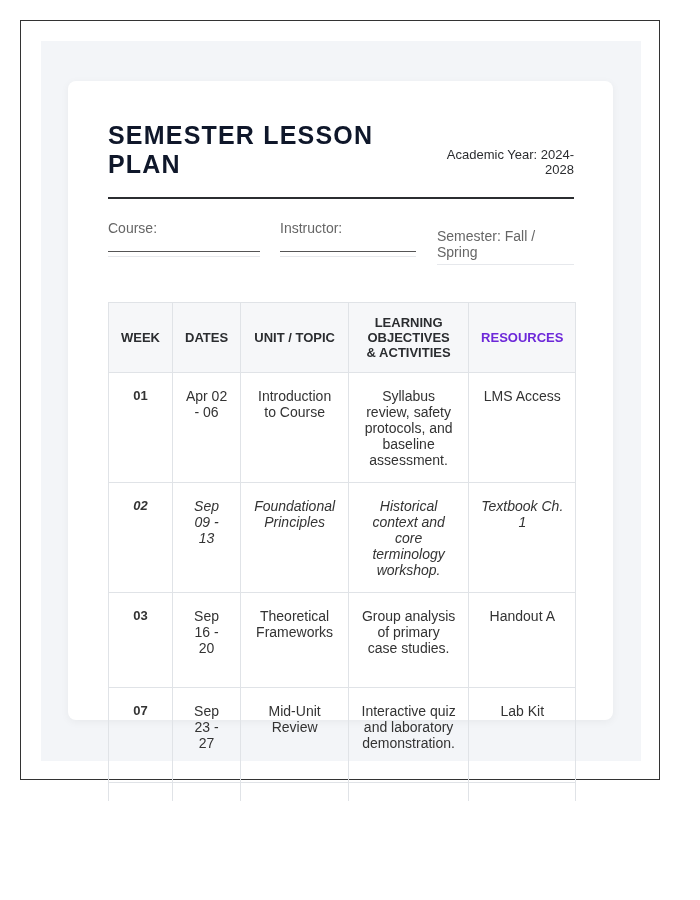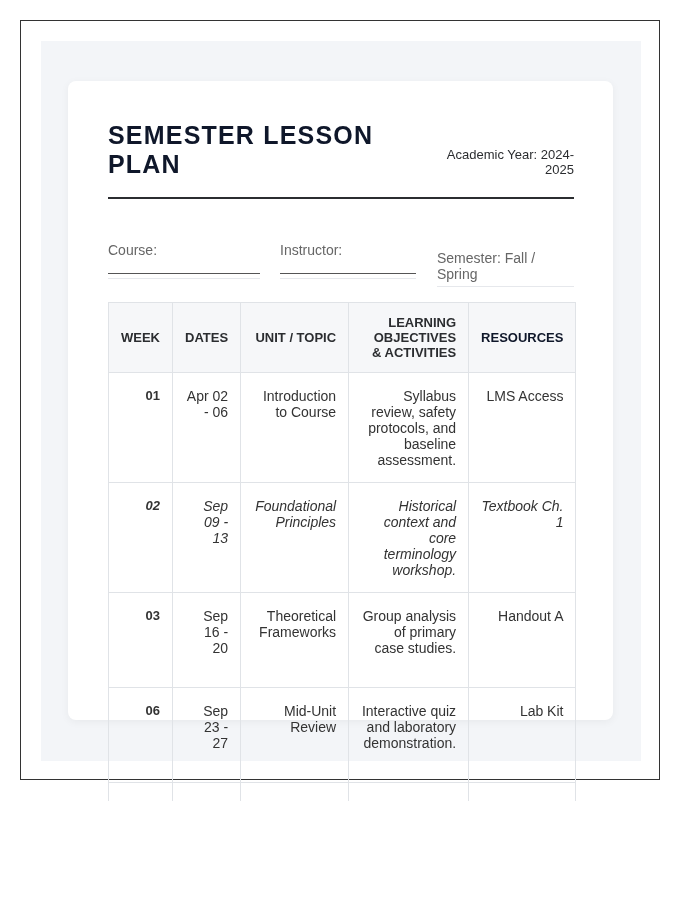--- a/index.html
+++ b/index.html
@@ -3,41 +3,41 @@
 <meta charset="utf-8">
 <style>
   html,body{margin:0;padding:0;background:#fff;}
   body{width:700px;height:900px;position:relative;overflow:hidden;font-family:"Liberation Sans",sans-serif;color:#2d2f33;}
   .frame{position:absolute;left:20px;top:20px;width:640px;height:760px;border:1px solid #333;box-sizing:border-box;}
   .bg{position:absolute;left:41px;top:41px;width:600px;height:720px;background:#f3f5f8;}
   .card{position:absolute;left:68px;top:81px;width:545px;height:639px;background:#fff;border-radius:8px;box-shadow:0 2px 8px rgba(0,0,0,0.05);}
   .title{position:absolute;left:108px;top:121px;width:290px;font-size:25px;font-weight:bold;letter-spacing:1.2px;line-height:29px;color:#0f172a;margin:0;}
   .year{position:absolute;right:126px;top:147px;width:140px;text-align:right;font-size:13px;line-height:15px;color:#2b2d30;}
   .rule{position:absolute;left:108px;top:197px;width:466px;height:2px;background:#2b2d30;}
-  .field{position:absolute;top:242px;font-size:14px;line-height:16px;color:#666;}
+  .field{position:absolute;top:220px;font-size:14px;line-height:16px;color:#666;}
   .field .line{position:absolute;left:0;right:0;height:1px;background:#555;}
   .field .line2{position:absolute;left:0;right:0;height:1px;background:#e6e8ec;}
   table{position:absolute;left:108px;top:302px;border-collapse:collapse;font-size:14px;line-height:16px;color:#333;}
-  th,td{border:1px solid #e0e3e7;vertical-align:top;text-align:right;padding:0 12px;}
+  th,td{border:1px solid #e0e3e7;vertical-align:top;text-align:center;padding:0 12px;}
   th{background:#f6f7f9;font-size:13px;font-weight:bold;color:#2b2d30;vertical-align:middle;height:69px;line-height:15px;}
-  th.dim{color:#0f172a;}
+  th.dim{color:#6d28d9;}
   td{padding-top:15px;}
   td.wk{font-weight:bold;font-size:13px;}
   .r1 td{height:94px;margin-left:28px;} .r2 td{height:94px;font-style:italic;} .r3 td{height:79px;} .r4 td{height:79px;}
   .r5 td{height:18px;border-bottom:none;padding:0;}
 </style>
 </head>
 <body>
 
 <div class="frame"></div>
 <div class="bg"></div>
 <div class="card"></div>
 
 <h1 class="title">SEMESTER LESSON PLAN</h1>
-<div class="year">Academic Year: 2024-2025</div>
+<div class="year">Academic Year: 2024-2028</div>
 <div class="rule"></div>
 
 <div class="field" style="left:108px;width:152px;">
   <span>Course:</span>
   <div class="line" style="top:31px;"></div>
   <div class="line2" style="top:36px;"></div>
 </div>
 <div class="field" style="left:280px;width:136px;">
   <span>Instructor:</span>
   <div class="line" style="top:31px;"></div>
@@ -81,21 +81,21 @@
       <td>Textbook Ch. 1</td>
     </tr>
     <tr class="r3">
       <td class="wk">03</td>
       <td>Sep 16 - 20</td>
       <td>Theoretical Frameworks</td>
       <td>Group analysis of primary case studies.</td>
       <td>Handout A</td>
     </tr>
     <tr class="r4">
-      <td class="wk">06</td>
+      <td class="wk">07</td>
       <td>Sep 23 - 27</td>
       <td>Mid-Unit Review</td>
       <td>Interactive quiz and laboratory demonstration.</td>
       <td>Lab Kit</td>
     </tr>
     <tr class="r5">
       <td></td>
         <td></td>
         <td></td>
         <td></td>

